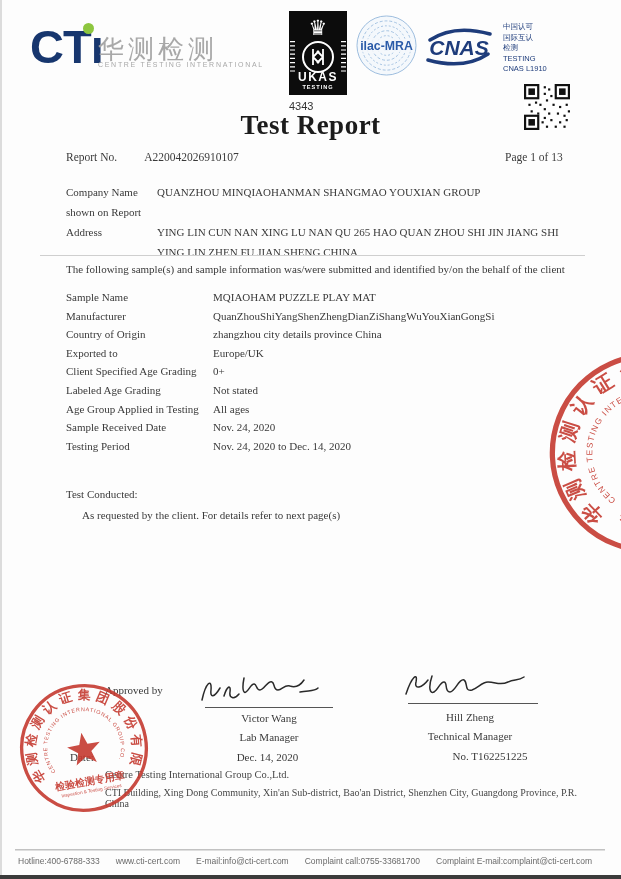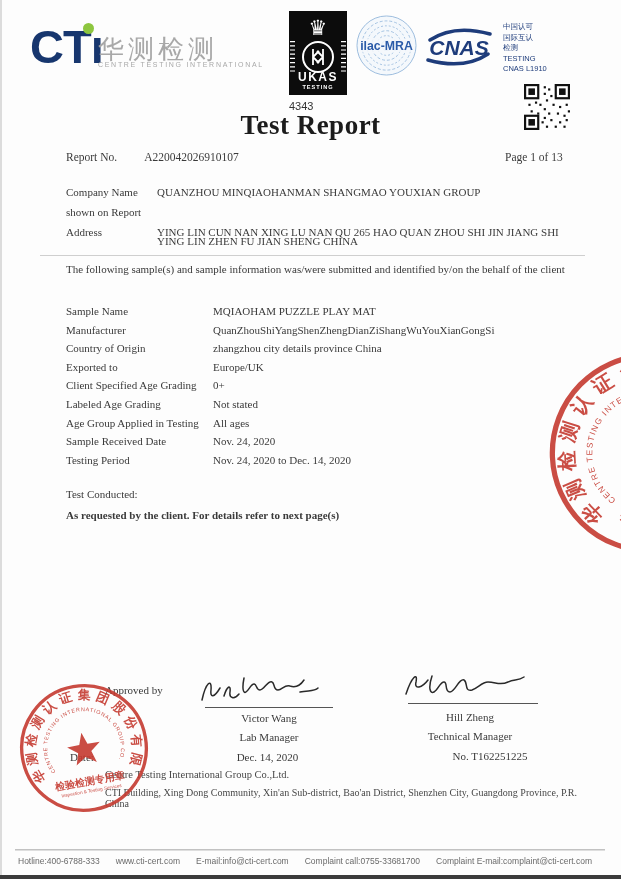--- a/index.html
+++ b/index.html
@@ -135,40 +135,40 @@
     <span style="display:inline-block;width:22px;"></span>
     <span>A220042026910107</span>
   </div>
   <div class="abs body-txt" style="left:505px;top:151px;font-size:11.5px;">Page 1 of 13</div>
 
   <div class="abs body-txt b" style="left:66px;top:186px;">Company Name</div>
   <div class="abs body-txt" style="left:157px;top:186px;">QUANZHOU MINQIAOHANMAN SHANGMAO YOUXIAN GROUP</div>
   <div class="abs body-txt b" style="left:66px;top:206px;">shown on Report</div>
   <div class="abs body-txt b" style="left:66px;top:226px;">Address</div>
   <div class="abs body-txt" style="left:157px;top:226px;">YING LIN CUN NAN XING LU NAN QU 265 HAO QUAN ZHOU SHI JIN JIANG SHI</div>
-  <div class="abs body-txt" style="left:157px;top:235px;">YING LIN ZHEN FU JIAN SHENG CHINA</div>
+  <div class="abs body-txt" style="left:157px;top:246px;">YING LIN ZHEN FU JIAN SHENG CHINA</div>
 
   <div class="abs thin-rule" style="left:40px;top:255px;width:545px;"></div>
 
   <div class="abs body-txt b" style="left:66px;top:262px;width:518px;line-height:14.5px;">The following sample(s) and sample information was/were submitted and identified by/on the behalf of the client</div>
 
-  <div class="abs body-txt" style="left:66px;top:291px;margin-top:14px;">
+  <div class="abs body-txt" style="left:66px;top:291px;">
     <div class="row-line"><span class="lbl">Sample Name</span><span>MQIAOHAM PUZZLE PLAY MAT</span></div>
     <div class="row-line"><span class="lbl">Manufacturer</span><span>QuanZhouShiYangShenZhengDianZiShangWuYouXianGongSi</span></div>
     <div class="row-line"><span class="lbl">Country of Origin</span><span>zhangzhou city details province China</span></div>
     <div class="row-line"><span class="lbl">Exported to</span><span>Europe/UK</span></div>
     <div class="row-line"><span class="lbl">Client Specified Age Grading</span><span>0+</span></div>
     <div class="row-line"><span class="lbl">Labeled Age Grading</span><span>Not stated</span></div>
     <div class="row-line"><span class="lbl">Age Group Applied in Testing</span><span>All ages</span></div>
     <div class="row-line"><span class="lbl">Sample Received Date</span><span>Nov. 24, 2020</span></div>
     <div class="row-line"><span class="lbl">Testing Period</span><span>Nov. 24, 2020 to Dec. 14, 2020</span></div>
   </div>
 
   <div class="abs body-txt b" style="left:66px;top:488px;">Test Conducted:</div>
-  <div class="abs body-txt" style="left:66px;top:509px;font-weight:bold;">As requested by the client. For details refer to next page(s)</div>
+  <div class="abs body-txt" style="left:82px;top:509px;">As requested by the client. For details refer to next page(s)</div>
 
   <div class="abs body-txt" style="left:105px;top:684px;">Approved by</div>
 
   <svg class="abs" style="left:198px;top:672px;" width="140" height="36" viewBox="0 0 140 36">
     <path d="M4,28 C8,10 14,6 13,18 C12,26 16,26 22,16 M26,24 c3,-10 7,-12 6,-4 c-1,6 4,8 9,2 m5,-16 c-2,10 -1,16 2,14 c3,-2 5,-8 8,-8 c3,0 2,6 6,6 c4,0 8,-10 12,-8 c3,1 1,8 6,8 c4,0 7,-6 12,-4 c6,2 10,0 14,-6 m-4,12 c8,-2 14,0 18,-4" fill="none" stroke="#2a2a2a" stroke-width="1.5" stroke-linecap="round"></path>
   </svg>
   <div class="abs sigline" style="left:205px;top:707px;width:128px;"></div>
   <div class="abs sig-name" style="left:205px;top:712px;width:128px;">Victor Wang</div>
   <div class="abs sig-name" style="left:205px;top:731px;width:128px;">Lab Manager</div>
   <div class="abs body-txt" style="left:70px;top:751px;">Date:</div>

